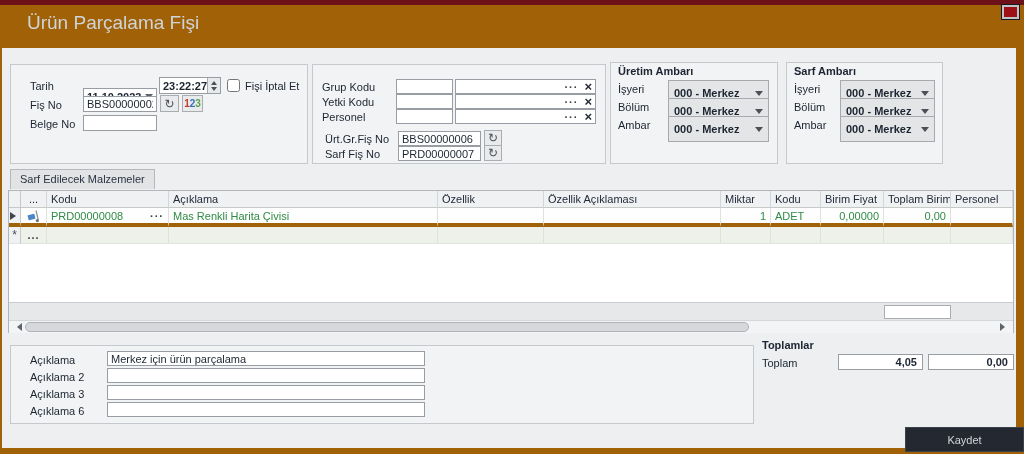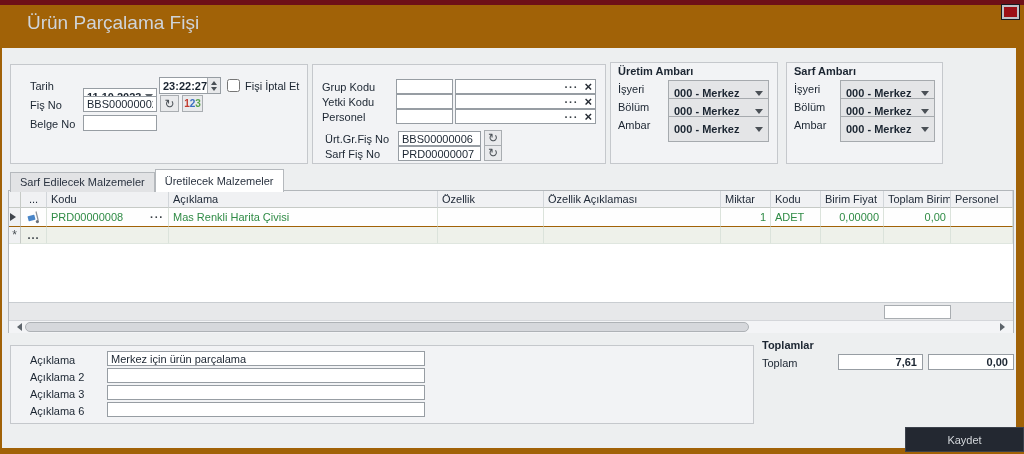--- a/index.html
+++ b/index.html
@@ -30,21 +30,21 @@
   .dchev{margin-left:auto;width:0;height:0;border:4px solid transparent;border-top:5px solid #4a5056;transform:translateY(2px);}
   .tabs{left:10px;top:169px;display:flex;align-items:flex-end;z-index:3;}
   .tab{font-size:11px;color:#2a3340;padding:3px 9px 3px 9px;border:1px solid #b5b9bd;border-bottom:none;background:#e2e3e5;height:20px;box-sizing:border-box;white-space:nowrap;}
   .tab.active{background:#fff;height:23px;padding-top:5px;font-weight:normal;position:relative;z-index:4;}
   .grid{left:8px;top:190px;width:1006px;height:143px;background:#fff;border:1px solid #b2b6ba;box-sizing:border-box;z-index:2;}
   .grow{display:flex;width:1004px;}
   .gc{border-right:1px solid #d7dbd7;padding:0 4px;font-size:11px;display:flex;align-items:center;white-space:nowrap;overflow:hidden;box-sizing:border-box;color:#222c3a;}
   .gh .gc{background:#f0f1f3;border-right:1px solid #d2d6da;border-bottom:1px solid #c6cac6;}
   .c0{width:12px;padding:0;}.c1{width:26px;justify-content:center;}.c2{width:122px;}.c3{width:269px;}.c4{width:106px;}
   .c5{width:177px;}.c6{width:50px;}.c7{width:50px;}.c8{width:63px;}.c9{width:67px;}.c10{width:62px;border-right:none;}
-  .r1 .gc{color:#2f8b45;background:#fefefe;border-bottom:1px solid #a16207;border-right:1px solid #dbe3db;}
+  .r1 .gc{color:#2f8b45;background:#fefefe;border-bottom:4px solid #a16207;border-right:1px solid #dbe3db;}
   .r2 .gc{color:#4a5056;background:#eef1ea;border-bottom:1px solid #dfe6df;border-right:1px solid #dbe3db;}
   .selcell{background:#f0f1f3 !important;border-right:1px solid #c6cac6 !important;display:flex;align-items:center;justify-content:center;}
   .ra{justify-content:flex-end;}
   .rowarrow{width:0;height:0;border:4px solid transparent;border-left:6px solid #40454d;}
   .kodu-flex{justify-content:space-between;}
   .gfooter{position:absolute;left:0;top:111px;width:1004px;height:18px;background:#e7e8ea;border-top:1px solid #c9cdd1;}
   .gbox{position:absolute;left:875px;top:2px;width:67px;height:14px;background:#fff;border:1px solid #a9adb1;box-sizing:border-box;}
   .hscroll{position:absolute;left:0;top:129px;width:1004px;height:12px;background:#f3f4f6;border-top:1px solid #d4d6da;}
   .sb-arrow{position:absolute;top:2px;width:0;height:0;border:4px solid transparent;}
   .sb-left{left:4px;border-right:5px solid #5d646b;}
@@ -155,21 +155,20 @@
       <i class="dchev"></i>
   </div>
   <span class="abs lbl" style="left:794px;top:119px;">Ambar</span>
   <div class="abs dropdown" style="left:840px;top:116px;width:95px;height:17px;">
     <span>000 - Merkez</span>
       <i class="dchev"></i>
   </div>
 
   <div class="abs tabs">
     <div class="tab">Sarf Edilecek Malzemeler</div>
-    <div class="tab active">Üretilecek Malzemeler</div>
   </div>
 
   <div class="abs grid">
     <div class="grow gh" style="height:17px;">
       <div class="gc c0 selcell"></div>
       <div class="gc c1">...</div>
       <div class="gc c2">Kodu</div>
       <div class="gc c3">Açıklama</div>
       <div class="gc c4">Özellik</div>
       <div class="gc c5">Özellik Açıklaması</div>
@@ -235,17 +234,17 @@
   <input class="abs tin" style="left: 107px; top: 351px; width: 318px; height: 15px;" value="Merkez için ürün parçalama">
   <span class="abs lbl" style="left:30px;top:371px;">Açıklama 2</span>
   <input class="abs tin" style="left: 107px; top: 368px; width: 318px; height: 15px;">
   <span class="abs lbl" style="left:30px;top:388px;">Açıklama 3</span>
   <input class="abs tin" style="left: 107px; top: 385px; width: 318px; height: 15px;">
   <span class="abs lbl" style="left:30px;top:405px;">Açıklama 6</span>
   <input class="abs tin" style="left: 107px; top: 402px; width: 318px; height: 15px;">
 
   <span class="abs ptitle" style="left:762px;top:339px;">Toplamlar</span>
   <span class="abs lbl" style="left:762px;top:357px;">Toplam</span>
-  <div class="abs totbox" style="left:838px;top:354px;width:85px;height:16px;">7,61</div>
+  <div class="abs totbox" style="left:838px;top:354px;width:85px;height:16px;">4,05</div>
   <div class="abs totbox" style="left:928px;top:354px;width:86px;height:16px;">0,00</div>
 
   <button class="abs kaydet">Kaydet</button>
 </div>
 
 </body></html>

